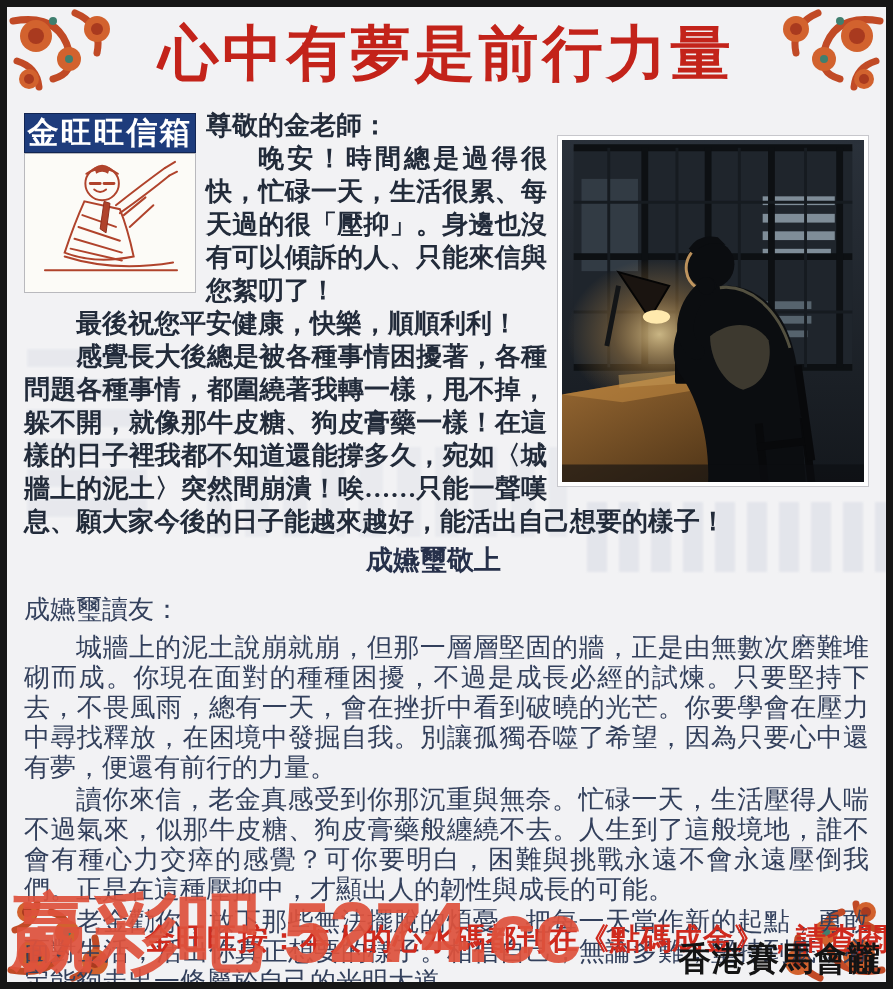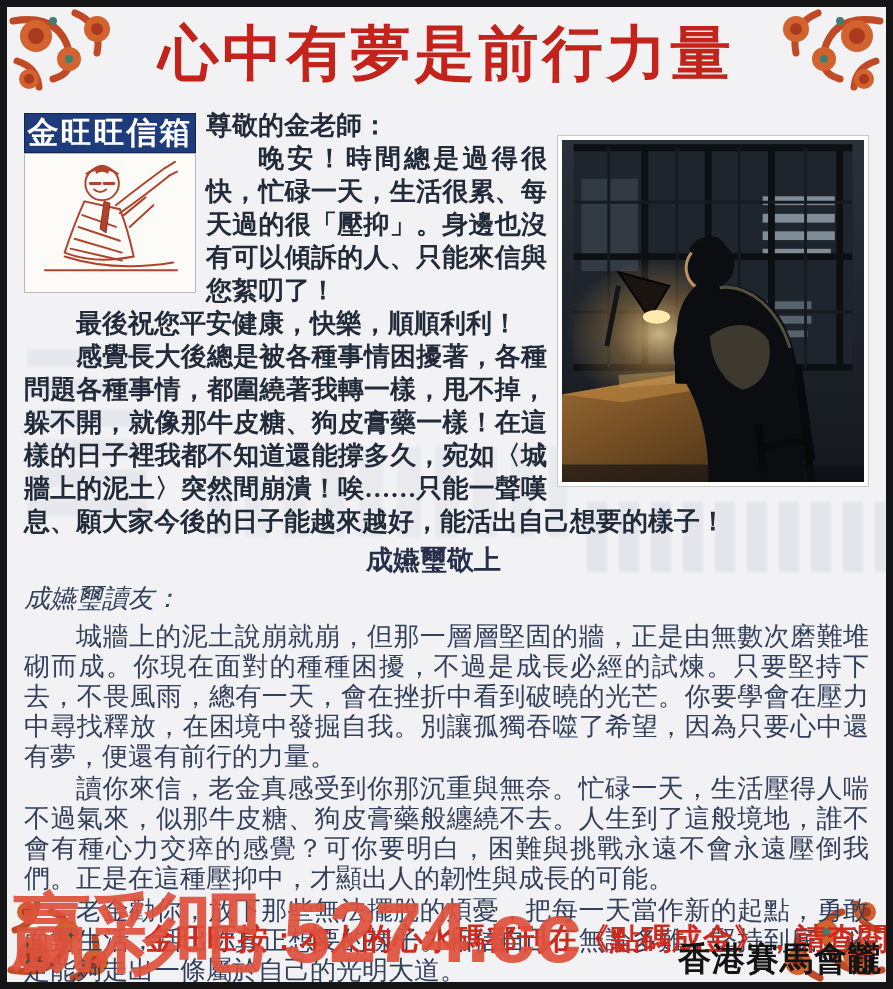--- a/index.html
+++ b/index.html
@@ -37,21 +37,21 @@
     font-family:"Liberation Sans","DejaVu Sans",sans-serif;
     font-weight:bold;font-size:31px;line-height:38px;
     text-align:center;letter-spacing:2px;
     border:1px solid #122552;
   }
   .illustration{display:block;width:172px;height:140px;background:#fbfaf6;border:1px solid #b9b9bd;box-sizing:border-box;}
   .photo{float:right;width:312px;height:352px;margin:26px 0 10px 10px;background:#ffffff;padding:4px;border:1px solid #c7c7cc;box-sizing:border-box;}
   .photo svg{display:block;width:100%;height:100%;}
   .letter-sign{clear:right;text-align:center;padding-right:26px;font-size:27px;font-weight:bold;color:#26304a;margin:4px 0 2px 0;}
   .reply{clear:both;font-size:26px;line-height:30px;color:#33405c;text-align:justify;}
-  .reply .greeting{text-indent:0;margin:6px 0 8px 0;font-style:italic;}
+  .reply .greeting{text-indent:0;margin:17px 0 8px 0;}
   .reply p{margin:0 0 2px 0;text-indent:2em;}
   
   .footer-note{
     position:absolute;left:138px;bottom:22px;z-index:2;
     font-size:30px;font-weight:bold;color:#cf2a1e;letter-spacing:1px;white-space:nowrap;
   }
   .watermark{
     position:absolute;left:2px;bottom:4px;z-index:3;
     font-family:"Liberation Sans","DejaVu Sans",sans-serif;
     font-weight:bold;font-size:86px;line-height:92px;letter-spacing:-2px;

